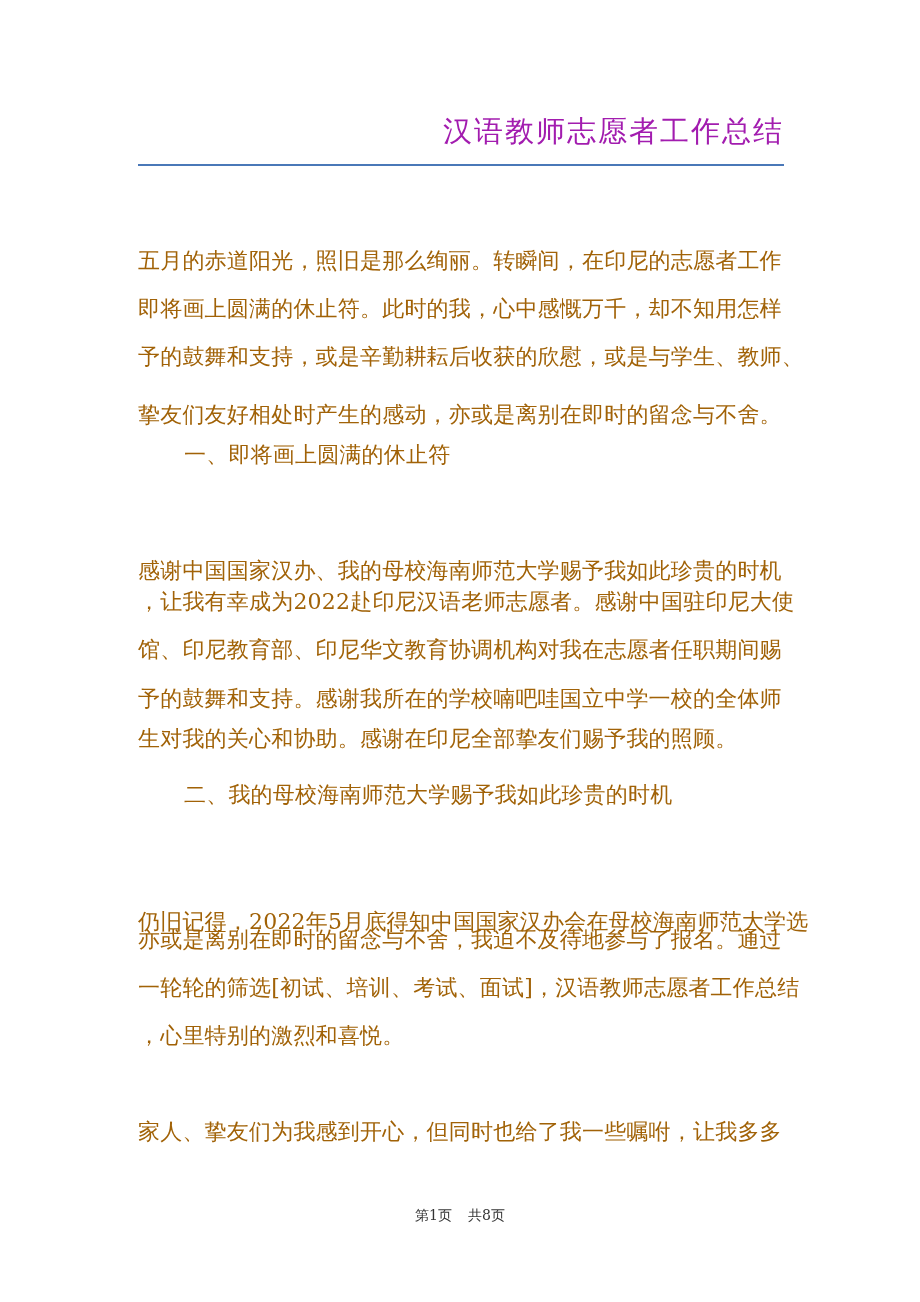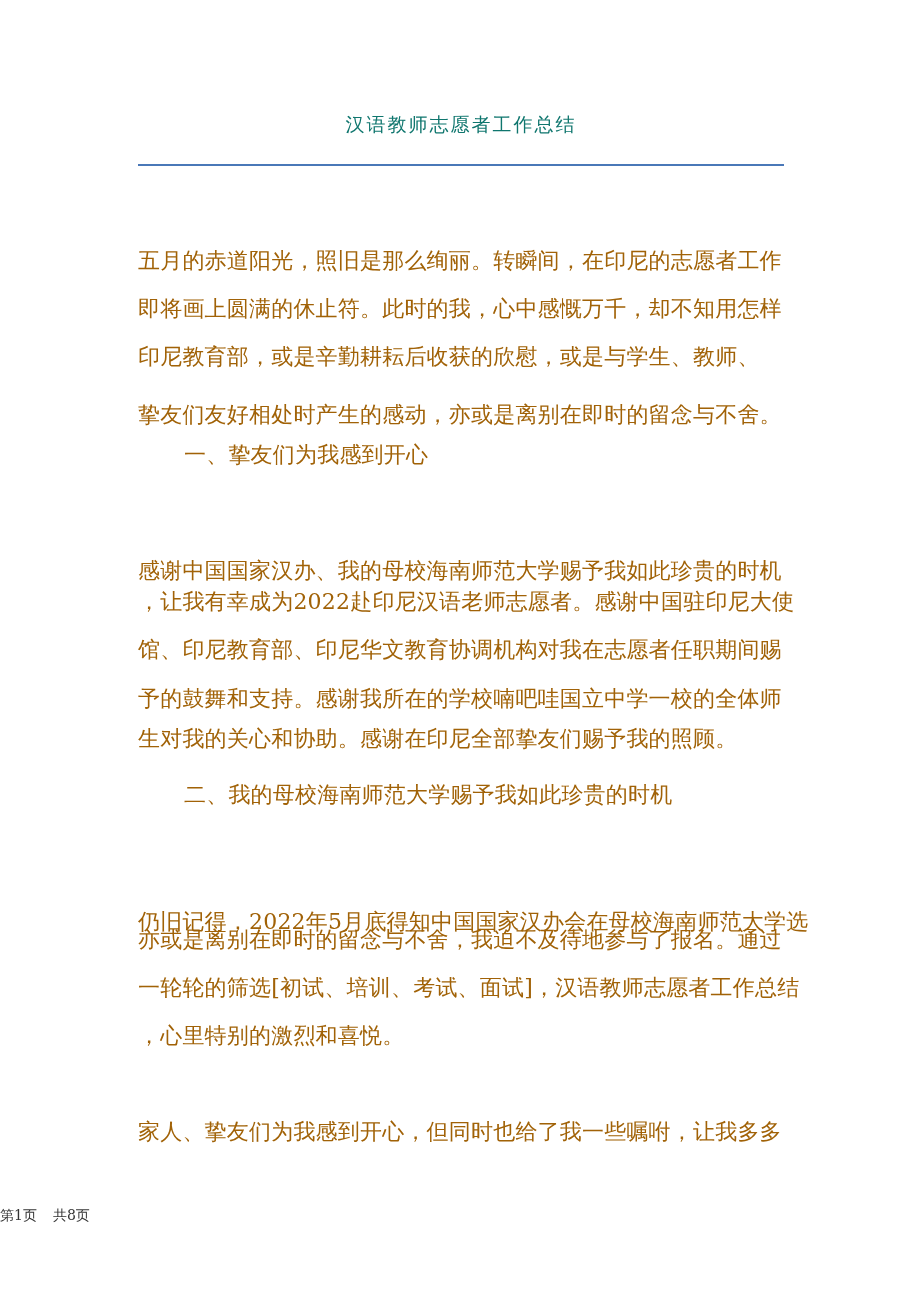--- a/index.html
+++ b/index.html
@@ -1,40 +1,40 @@
 <!DOCTYPE html>
 <html><head>
 <meta charset="utf-8">
 <style>
   html, body { margin: 0; padding: 0; background: #ffffff; }
   body { width: 920px; height: 1302px; position: relative; overflow: hidden;
          font-family: "DejaVu Serif", "Liberation Serif", serif; color: #222; }
-  .title { position: absolute; top: 112px; left: 138px; width: 646px; text-align: center;
-           font-size: 19px; color: #0f766e; letter-spacing: 2px; }
+  .title { position: absolute; top: 112px; left: 138px; width: 646px; text-align: right;
+           font-size: 29px; color: #a21caf; letter-spacing: 2px; }
   .title-rule { position: absolute; top: 164px; left: 138px; width: 646px; height: 2px;
                 background: #4a78b8; }
   .line { position: absolute; left: 138px; font-size: 22px; white-space: nowrap;
           letter-spacing: 0.2px; color: #a16207; }
   .heading { left: 184px; }
-  .footer { position: absolute; top: 1207px; left: 0; width: 920px; 
+  .footer { position: absolute; top: 1207px; left: 0; width: 920px; text-align: center;
             font-size: 14px; color: #333; }
   .footer span + span { margin-left: 16px; }
 </style>
 </head>
 <body>
 
 <div>
   <div class="title">汉语教师志愿者工作总结</div>
   <div class="title-rule"></div>
 
   <div class="line" style="top:246px">五月的赤道阳光，照旧是那么绚丽。转瞬间，在印尼的志愿者工作</div>
   <div class="line" style="top:294px">即将画上圆满的休止符。此时的我，心中感慨万千，却不知用怎样</div>
-  <div class="line" style="top:342px">印尼教育部，或是辛勤耕耘后收获的欣慰，或是与学生、教师、</div>
+  <div class="line" style="top:342px">予的鼓舞和支持，或是辛勤耕耘后收获的欣慰，或是与学生、教师、</div>
   <div class="line" style="top:400px">挚友们友好相处时产生的感动，亦或是离别在即时的留念与不舍。</div>
-  <div class="line heading" style="top:440px">一、挚友们为我感到开心</div>
+  <div class="line heading" style="top:440px">一、即将画上圆满的休止符</div>
 
   <div class="line" style="top:556px">感谢中国国家汉办、我的母校海南师范大学赐予我如此珍贵的时机</div>
   <div class="line" style="top:587px">，让我有幸成为2022赴印尼汉语老师志愿者。感谢中国驻印尼大使</div>
   <div class="line" style="top:635px">馆、印尼教育部、印尼华文教育协调机构对我在志愿者任职期间赐</div>
   <div class="line" style="top:684px">予的鼓舞和支持。感谢我所在的学校喃吧哇国立中学一校的全体师</div>
   <div class="line" style="top:724px">生对我的关心和协助。感谢在印尼全部挚友们赐予我的照顾。</div>
   <div class="line heading" style="top:780px">二、我的母校海南师范大学赐予我如此珍贵的时机</div>
 
   <div class="line" style="top:907px">仍旧记得，2022年5月底得知中国国家汉办会在母校海南师范大学选</div>
   <div class="line" style="top:925px">亦或是离别在即时的留念与不舍，我迫不及待地参与了报名。通过</div>

